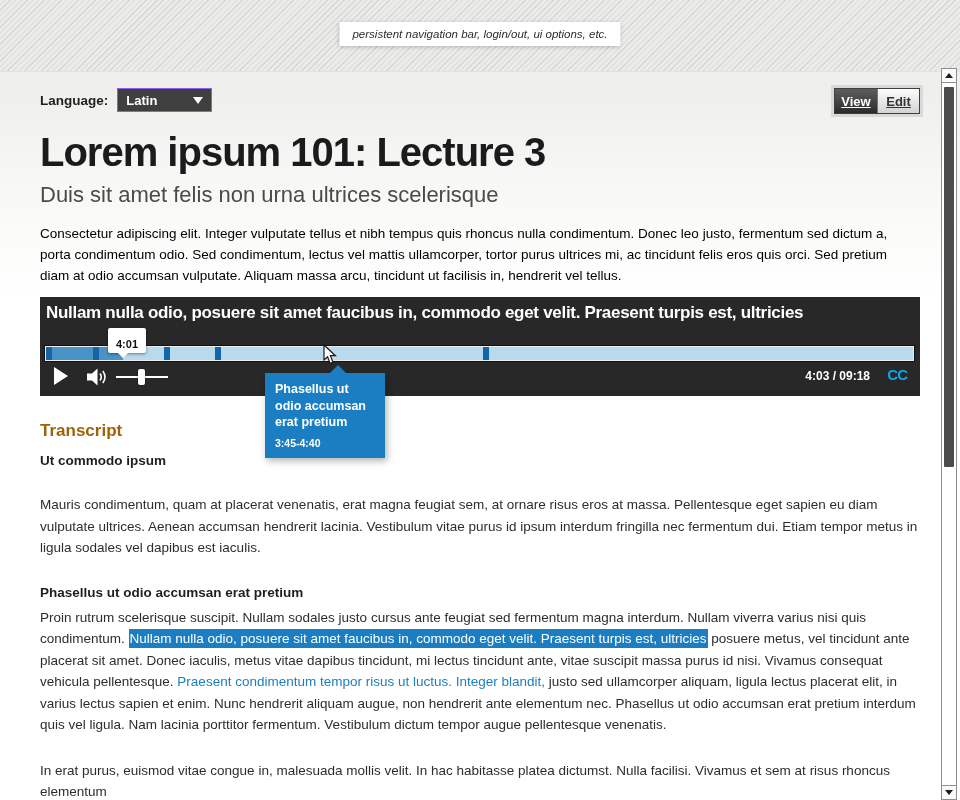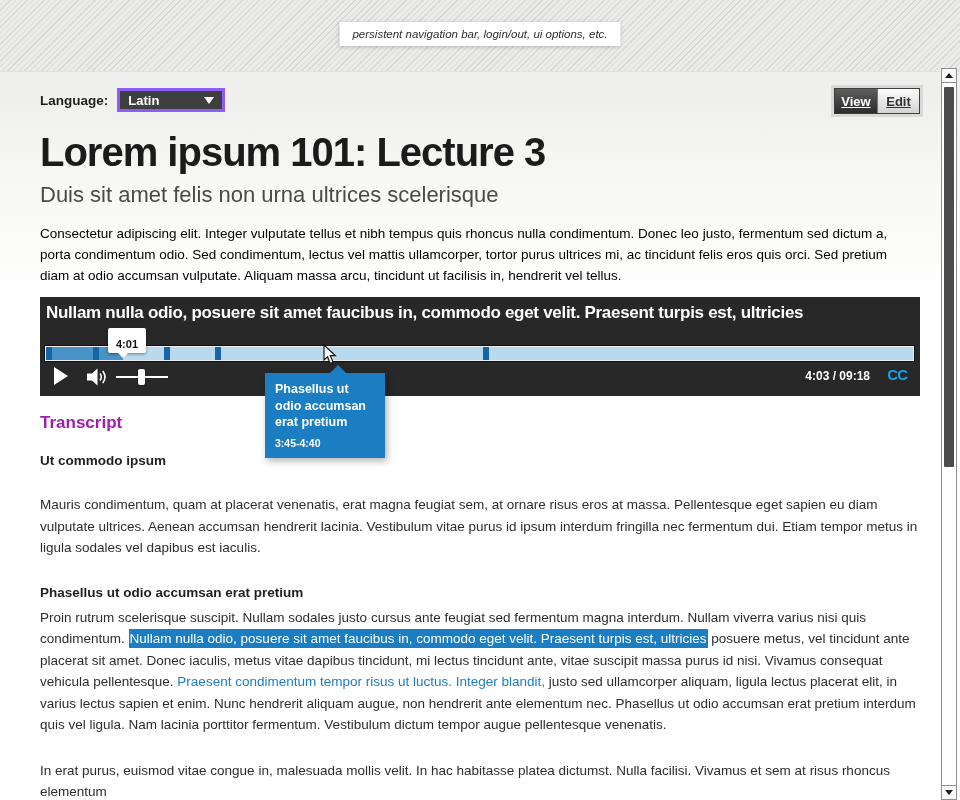--- a/index.html
+++ b/index.html
@@ -26,21 +26,21 @@
   .sb-btn { position:absolute; left:0; right:0; height:15px; background:#fafafa; border:1px solid #8f8f8f; display:flex; align-items:center; justify-content:center; z-index:2; }
   .sb-up { top:0; } .sb-down { bottom:0; }
   .tri-up { width:0; height:0; border-left:4px solid transparent; border-right:4px solid transparent; border-bottom:5px solid #1e1e1e; }
   .tri-down { width:0; height:0; border-left:4px solid transparent; border-right:4px solid transparent; border-top:5px solid #1e1e1e; }
   .sb-thumb { position:absolute; top:18px; left:2px; right:2px; height:380px; background:#4c4c4c; border-radius:1px; }
   
   .content { position:absolute; left:40px; top:88px; width:880px; }
   .toolbar { display:flex; justify-content:space-between; align-items:flex-start; height:26px; }
   .lang { display:flex; align-items:center; }
   .lang-label { font-weight:bold; font-size:13.5px; color:#1f1f1f; margin-right:9px; }
-  .lang-select { width:108px; height:24px; background:#3f3f3f; border:3px solid #8b5cf6; color:#fff; font-size:13px; font-weight:bold; display:flex; align-items:center; justify-content:space-between; padding:0 8px; cursor:pointer; }
+  .lang-select { width:95px; height:24px; background:#3f3f3f; border:1px solid #8b5cf6; color:#fff; font-size:13px; font-weight:bold; display:flex; align-items:center; justify-content:space-between; padding:0 8px; cursor:pointer; }
   .dd-tri { width:0; height:0; border-left:5px solid transparent; border-right:5px solid transparent; border-top:7px solid #ffffff; }
   .view-edit { display:flex; border:1px solid #3f3f3f; box-shadow:0 0 0 3px #d9d9d7; height:26px; }
   .view-edit button { width:42px; height:24px; border:none; font-family:inherit; font-size:13px; font-weight:bold; cursor:pointer; }
   .btn-view { background:linear-gradient(#5e5e5e,#2b2b2b); color:#ffffff; }
   .btn-edit { background:linear-gradient(#fdfdfd,#d3d3d3); color:#333333; border-left:1px solid #777 !important; }
   .view-edit .u { text-decoration:underline; }
   h1 { margin-top:16px; font-size:40px; line-height:44px; font-weight:bold; letter-spacing:-1px; color:#1b1b1b; }
   .subtitle { margin-top:7px; font-size:22px; line-height:27px; color:#4a4a4a; }
   .intro { margin-top:15px; font-size:13.5px; line-height:21px; color:#000000; }
   
@@ -56,22 +56,22 @@
   .vol-icon { position:absolute; left:47px; top:71px; cursor:pointer; }
   .vol-slider { position:absolute; left:76px; top:79px; width:52px; height:2px; background:#ffffff; cursor:pointer; }
   .vol-handle { position:absolute; left:22px; top:-7px; width:7px; height:16px; background:#ffffff; border-radius:2px; box-shadow:0 0 2px rgba(0,0,0,0.6); cursor:pointer; }
   .time-display { position:absolute; right:50px; top:72px; color:#ffffff; font-size:12px; font-weight:bold; }
   .cc-btn { position:absolute; right:13px; top:69px; color:#0ea5e9; font-size:15px; font-weight:bold; letter-spacing:-1px; cursor:pointer; }
   .chapter-tip { position:absolute; left:225px; top:76px; width:120px; background:#1b7ec2; color:#ffffff; padding:8px 10px 9px; z-index:10; box-shadow:2px 3px 7px rgba(0,0,0,0.3); }
   .chapter-tip-tri { position:absolute; top:-8px; left:65px; width:0; height:0; border:8px solid transparent; border-bottom:8px solid #1b7ec2; border-top:none; }
   .chapter-tip-title { font-size:12.5px; font-weight:bold; line-height:16.5px; }
   .chapter-tip-time { font-size:10.5px; font-weight:bold; margin-top:6px; }
   
-  h2 { margin-top:16px; font-size:17px; font-weight:bold; color:#a21caf; line-height:21px; }
-  h3 { margin-top:20px; font-size:13.5px; font-weight:bold; color:#1f1f1f; line-height:16px; }
+  h2 { margin-top:24px; font-size:17px; font-weight:bold; color:#a16207; line-height:21px; }
+  h3 { margin-top:12px; font-size:13.5px; font-weight:bold; color:#1f1f1f; line-height:16px; }
   h3.sec2 { margin-top:26px; }
   .tpara { margin-top:25px; font-size:13.5px; line-height:21.5px; color:#2d2d2d; }
   .tpara.tight { margin-top:6px; }
   .tpara.last { margin-top:24px; }
   .hl { background:#1b7ec2; color:#ffffff; padding:2px 1px; cursor:pointer; }
   .tlink { color:#1b7ec2; cursor:pointer; text-decoration:none; }
 </style>
 </head>
 <body>
 

